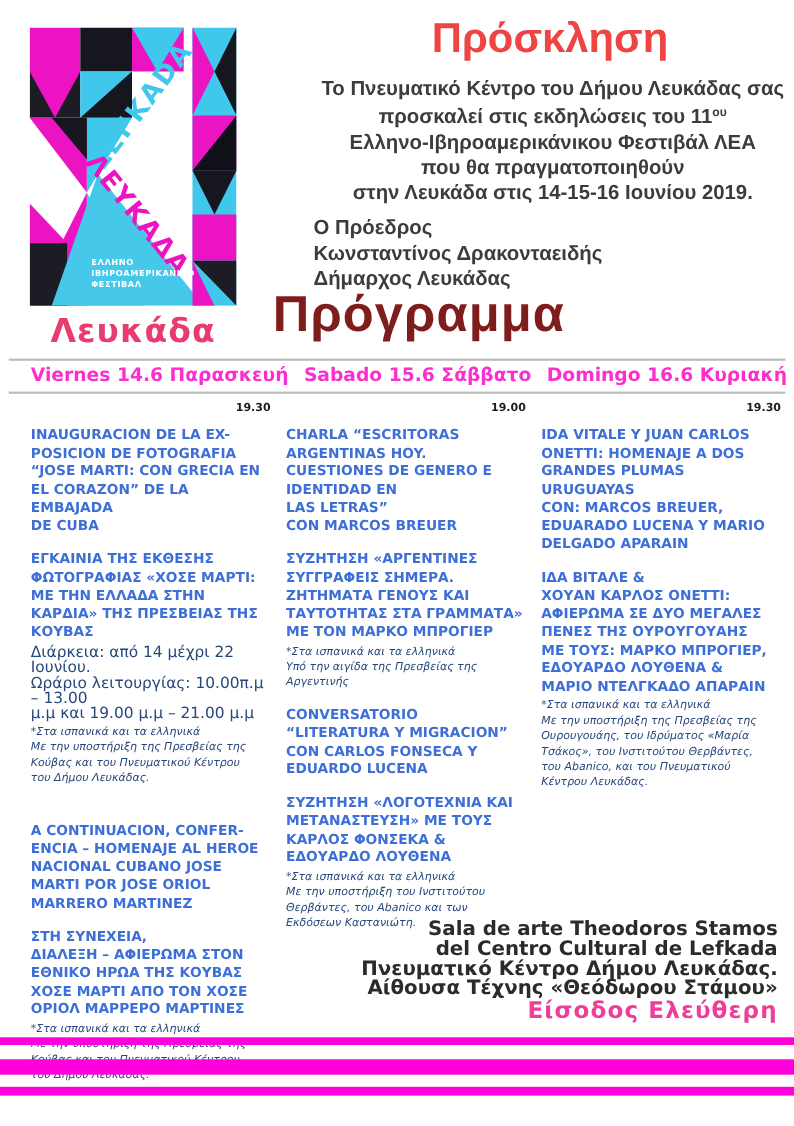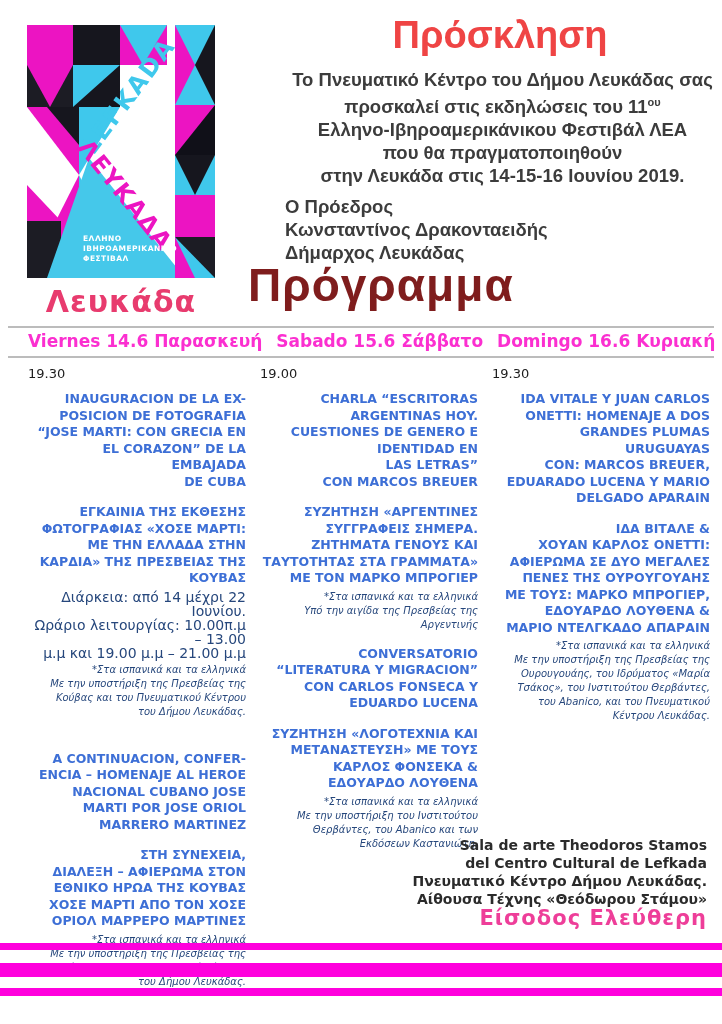--- a/index.html
+++ b/index.html
@@ -34,32 +34,32 @@
   
   .rule{position:absolute;left:8px;right:8px;height:2px;background:#bcbcbc;}
   .rule-1{top:326px;} .rule-2{top:356px;}
   .day-row,.prog-grid{position:absolute;left:28px;right:12px;display:grid;
                       grid-template-columns:1fr 1fr 1fr;column-gap:14px;}
   .day-row{top:331px;}
   .day{color:#fb2fd0;font-weight:bold;font-size:17px;white-space:nowrap;}
 
   
   .prog-grid{top:366px;}
-  .time{color:#1c1c1c;font-weight:normal;font-size:13px;margin-bottom:10px;}
-  .block{white-space:pre-line;margin-bottom:14px;text-align:right;}
+  .time{color:#1c1c1c;font-weight:bold;font-size:10px;margin-bottom:10px;text-align:right;}
+  .block{white-space:pre-line;margin-bottom:14px;}
   .block.tight{margin-bottom:3px;}
   .block.mb-lg{margin-bottom:32px;}
   .event{color:#3d6fd6;font-weight:bold;font-size:12.5px;line-height:16.5px;}
   .detail{color:#26477c;font-size:14px;line-height:14px;}
   .note{color:#26477c;font-size:10px;line-height:14px;font-style:italic;}
   .pre{white-space:pre-line;}
 
   
   .venue{position:absolute;right:15px;top:836px;text-align:right;color:#2b2b2b;
-         font-weight:bold;font-size:14px;line-height:18px;}
+         font-weight:bold;font-size:18px;line-height:18px;}
   .entry{position:absolute;right:15px;top:906px;text-align:right;color:#ee3e99;
          font-weight:bold;font-size:21px;letter-spacing:1px;}
   .stripe{position:absolute;left:0;right:0;background:#ff00dd;}
   .stripe-1{top:943px;height:7px;}
   .stripe-2{top:963px;height:14px;}
   .stripe-3{top:988px;height:8px;}
 </style>
 </head>
 <body>
 

